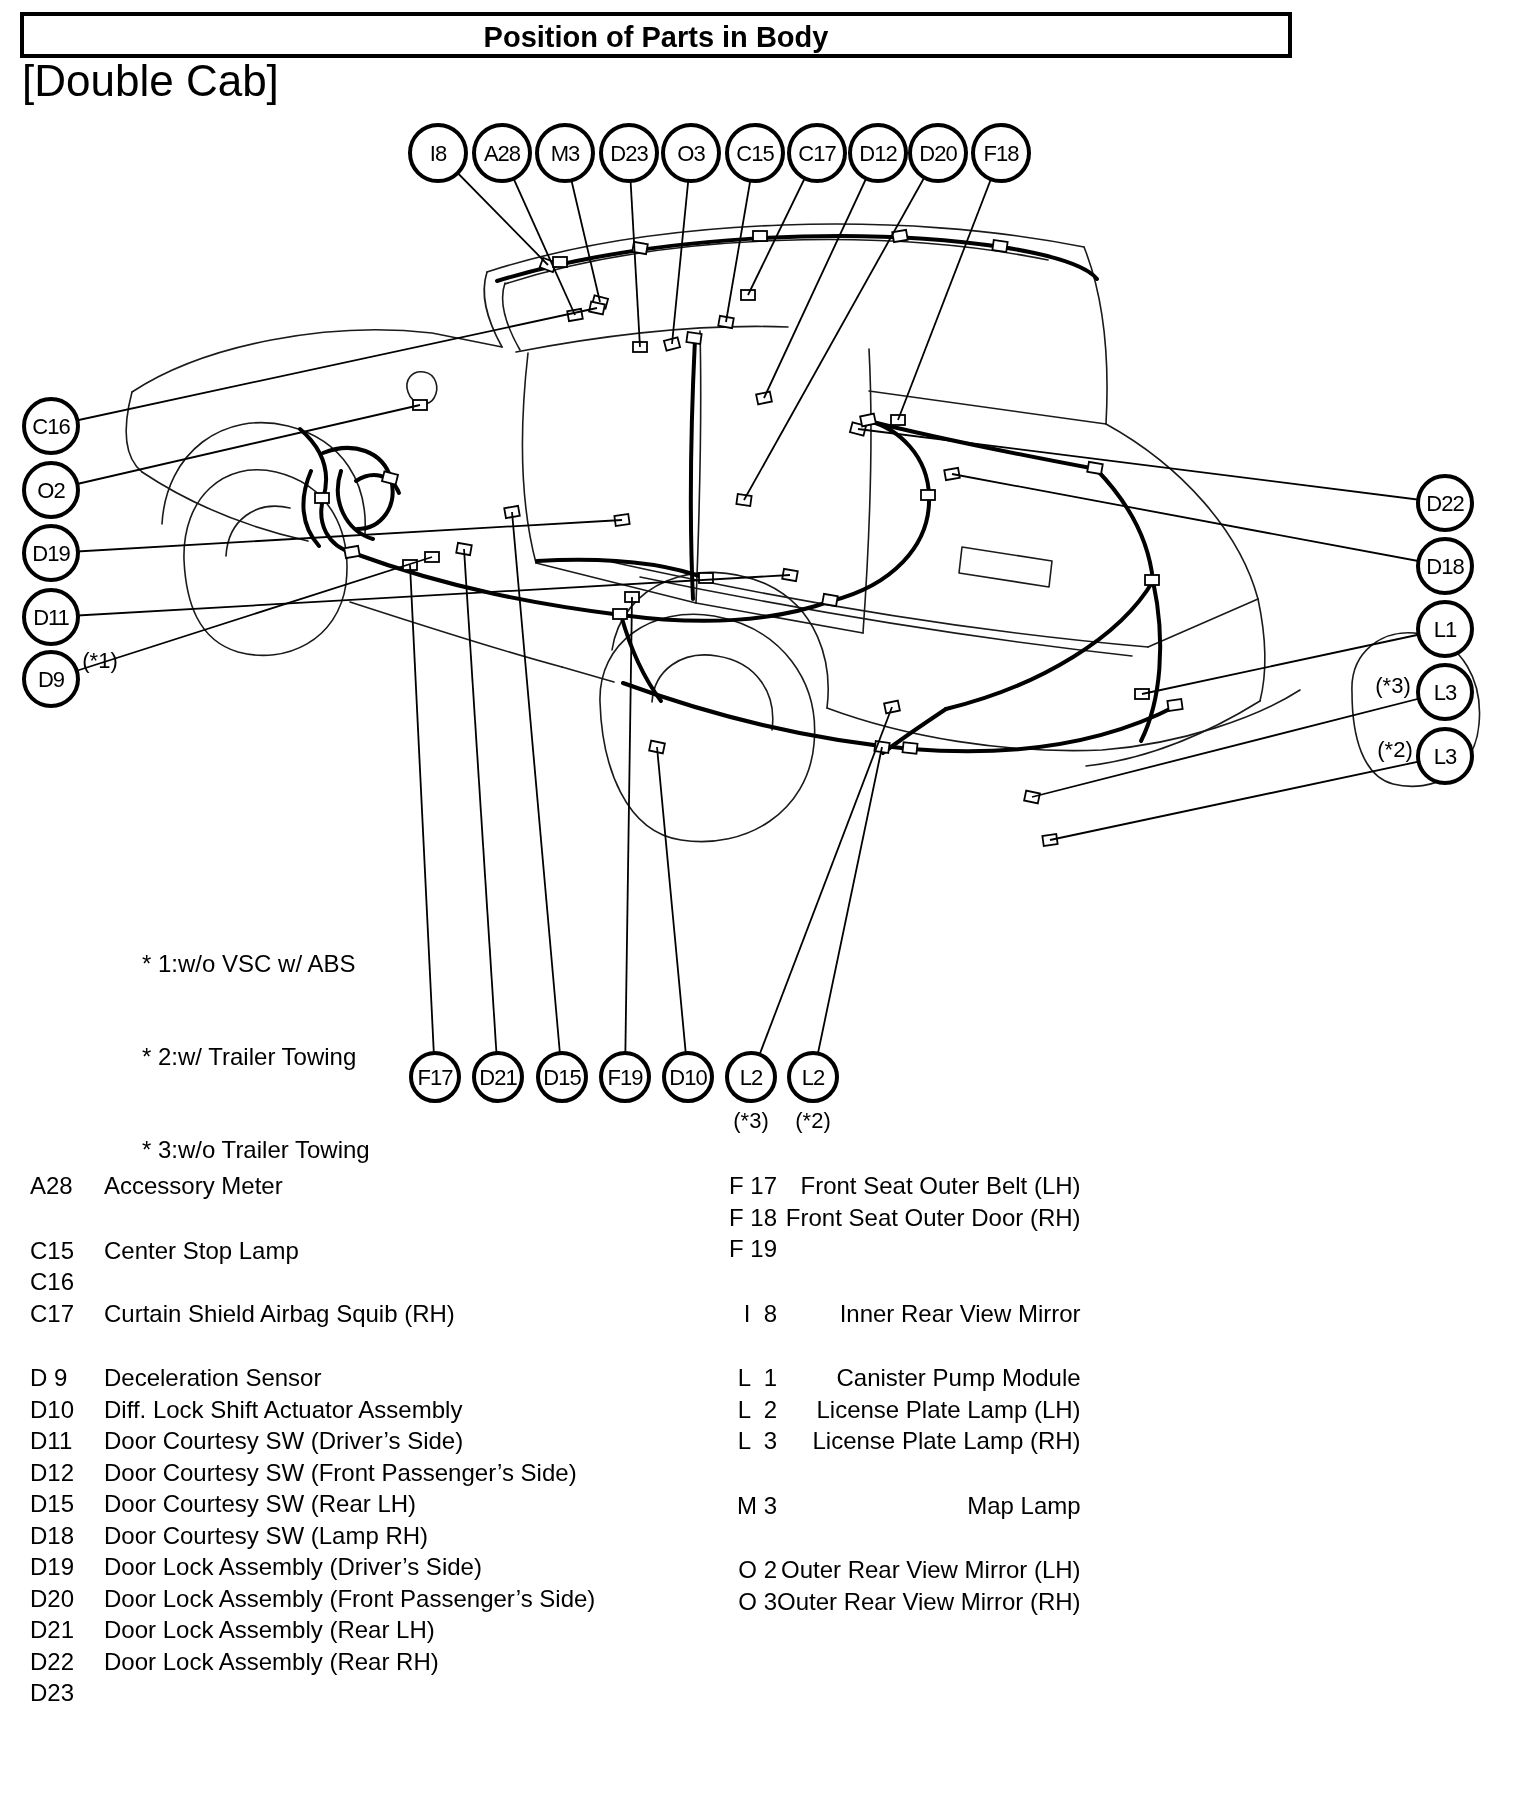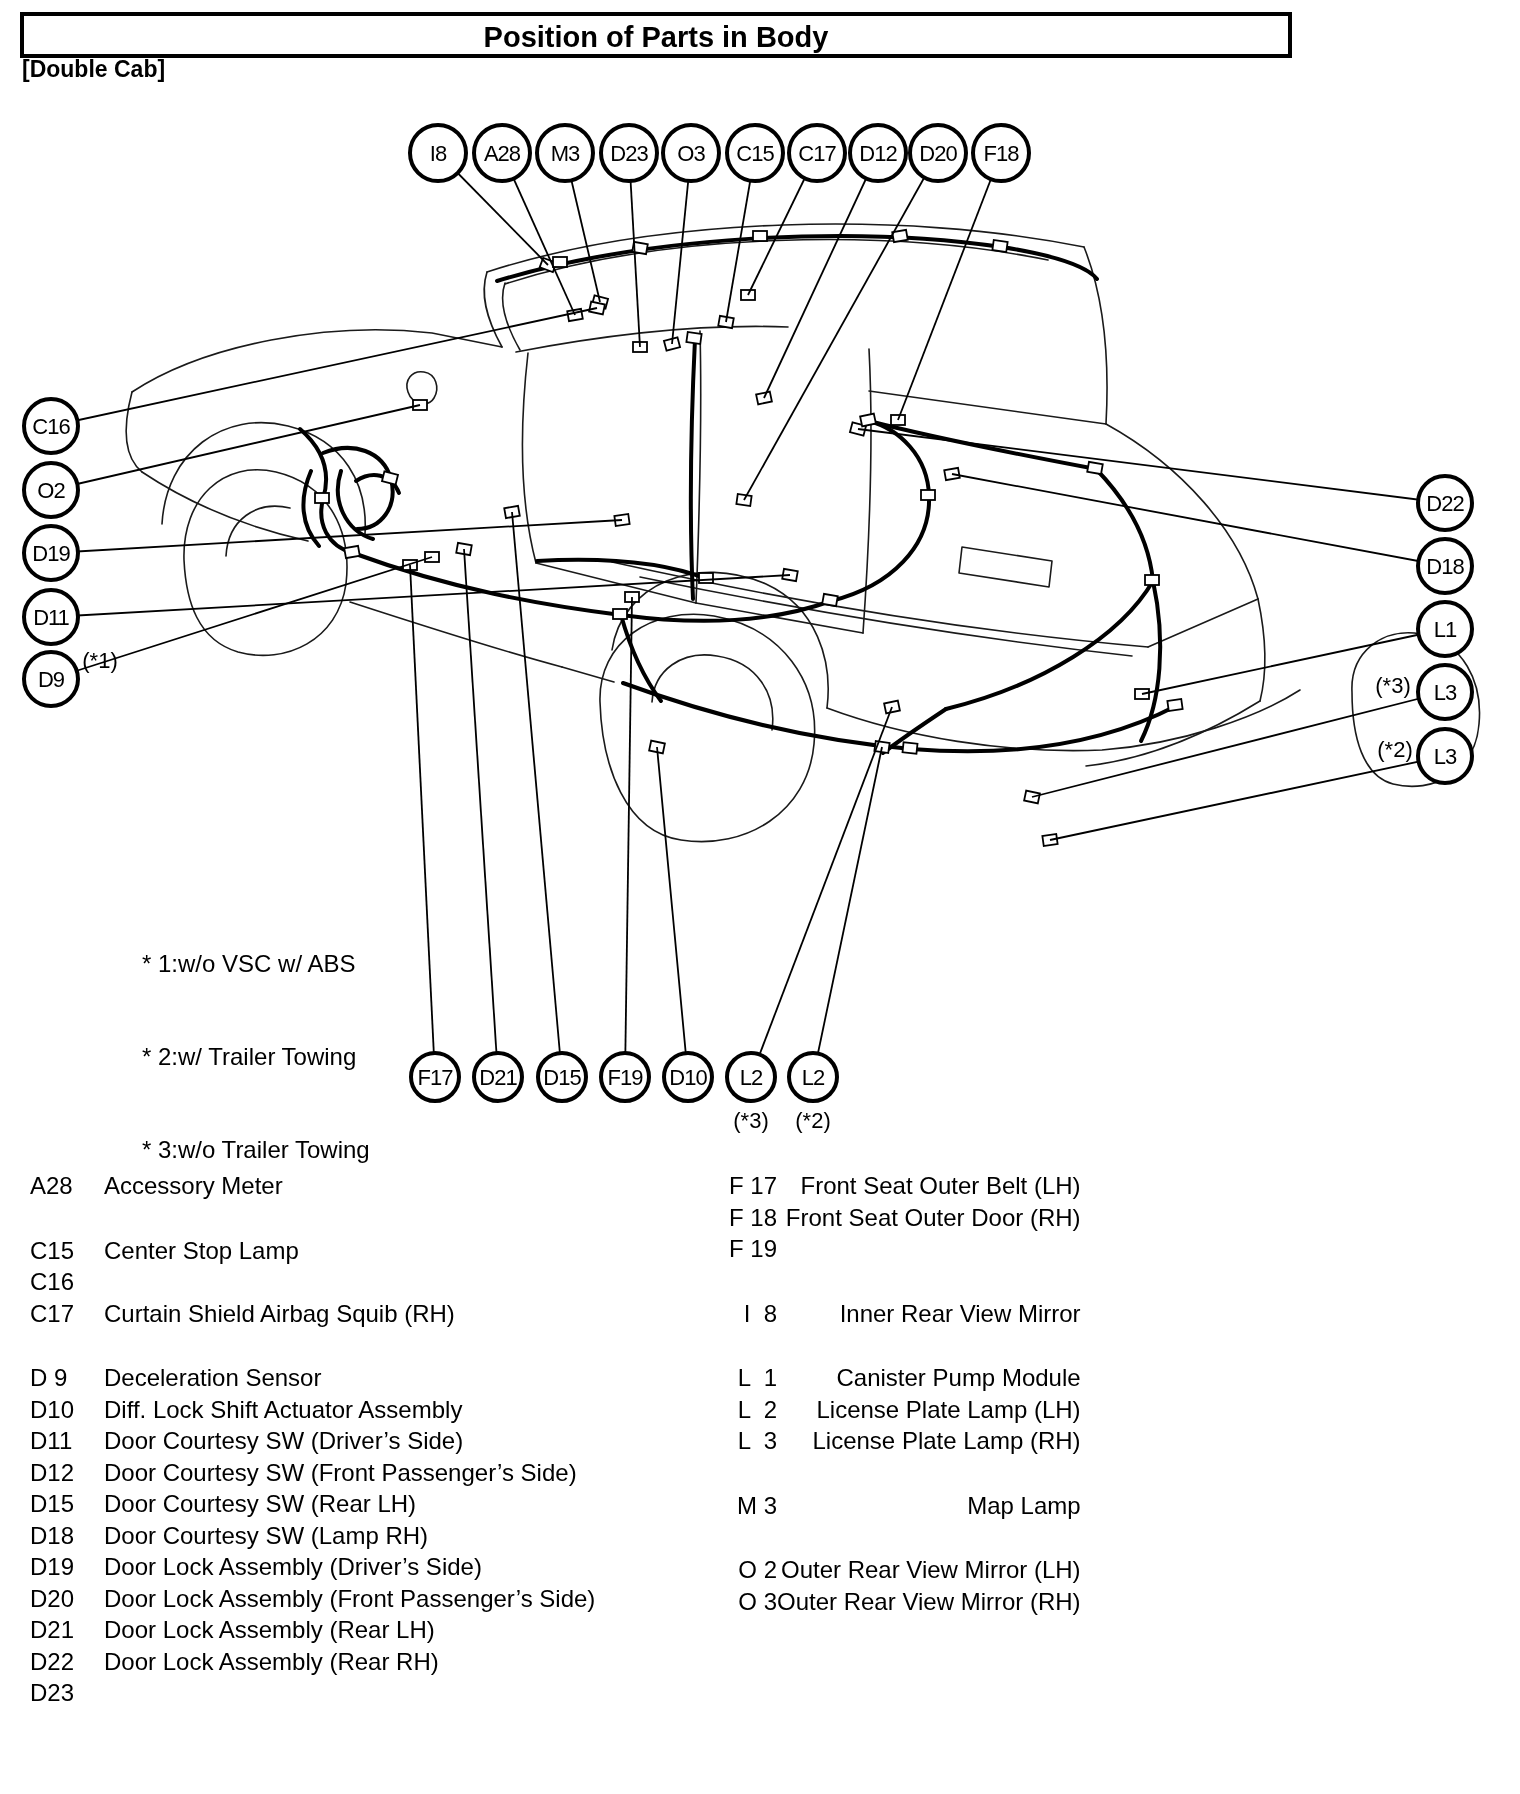--- a/index.html
+++ b/index.html
@@ -4,21 +4,21 @@
 <style>
   html,body{margin:0;padding:0;background:#ffffff;}
   body{width:1520px;height:1794px;position:relative;overflow:hidden;
        font-family:"Liberation Sans","DejaVu Sans",sans-serif;color:#000;}
   .abs{position:absolute;}
 
   
   .title-box{left:20px;top:12px;width:1264px;height:38px;border:4px solid #000;
              display:flex;align-items:flex-end;justify-content:center;}
   .title-box h1{margin:0;font-size:29px;font-weight:bold;letter-spacing:0px;}
-  .subtitle{left:22px;top:56px;font-size:23px;font-weight:bold;}
+  .subtitle{left:22px;top:56px;font-size:44px;font-weight:normal;}
 
   
   svg.diagram{left:0;top:0;}
   .outline{fill:none;stroke:#1a1a1a;stroke-width:1.6;stroke-linecap:round;stroke-linejoin:round;}
   .harness{fill:none;stroke:#000;stroke-width:4;stroke-linecap:round;stroke-linejoin:round;}
   .conn{fill:#fff;stroke:#000;stroke-width:1.8;}
   .leader{stroke:#000;stroke-width:1.8;fill:none;}
   .callout-circle{fill:#fff;stroke:#000;stroke-width:4;}
   .callout-text{font-family:"Liberation Sans",sans-serif;font-size:22px;letter-spacing:-1px;
                 text-anchor:middle;fill:#000;}

